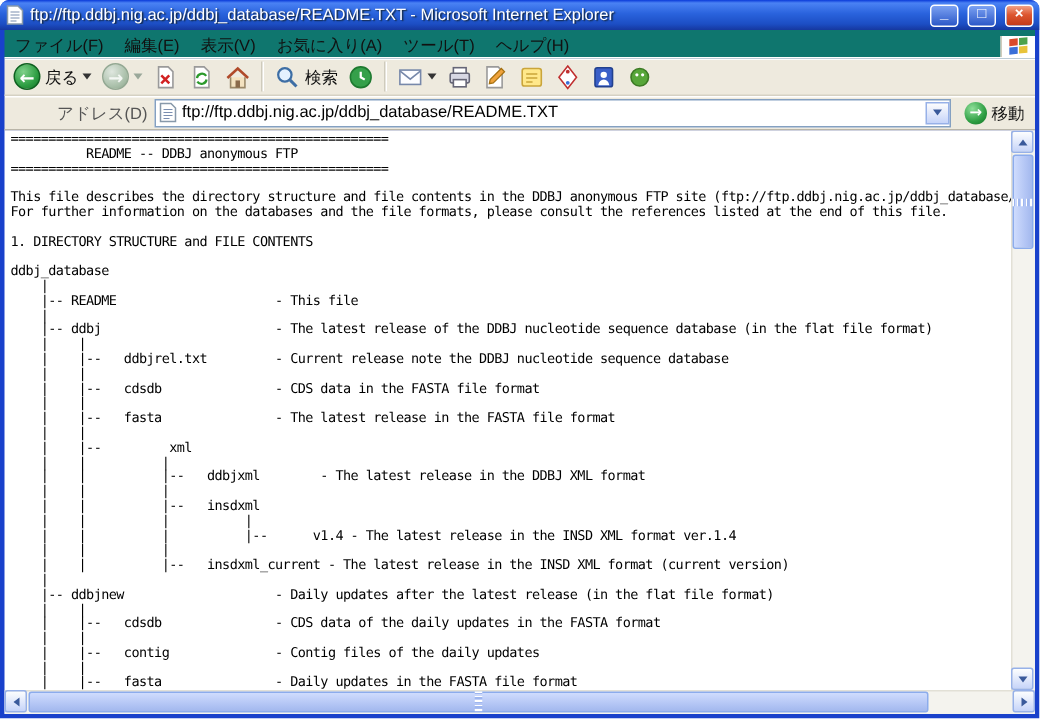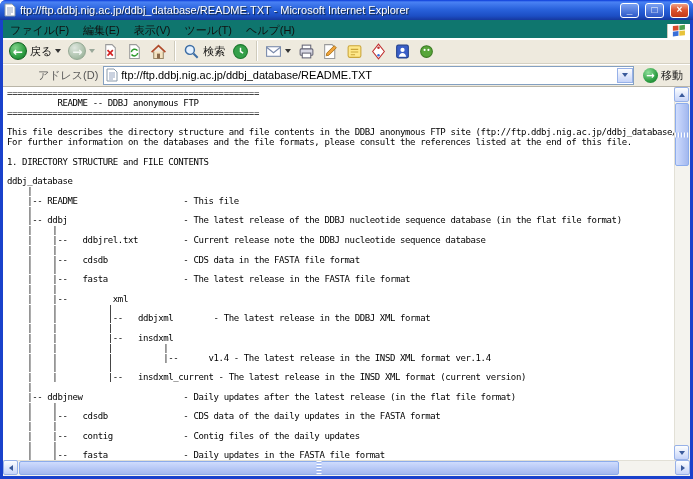--- a/index.html
+++ b/index.html
@@ -86,20 +86,21 @@
     <div class="title-text">ftp://ftp.ddbj.nig.ac.jp/ddbj_database/README.TXT - Microsoft Internet Explorer</div>
     <div class="wbtn min">_</div>
     <div class="wbtn max">□</div>
     <div class="wbtn close">×</div>
   </div>
 
   <div class="menubar">
     <div class="menu-item">ファイル(F)</div>
     <div class="menu-item">編集(E)</div>
     <div class="menu-item">表示(V)</div>
+    <div class="menu-item">お気に入り(A)</div>
     <div class="menu-item">ツール(T)</div>
     <div class="menu-item">ヘルプ(H)</div>
     <div class="menu-spacer"></div>
     <div class="throbber">
       <svg width="14" height="14" viewBox="0 0 16 16">
         <g transform="skewY(-6)">
           <rect x="1" y="2.5" width="6.4" height="5.4" fill="#d94a2a"></rect>
           <rect x="8.4" y="2.5" width="6.4" height="5.4" fill="#4ca24c"></rect>
           <rect x="1" y="8.9" width="6.4" height="5.4" fill="#3a6fd8"></rect>
           <rect x="8.4" y="8.9" width="6.4" height="5.4" fill="#e8c33a"></rect>

